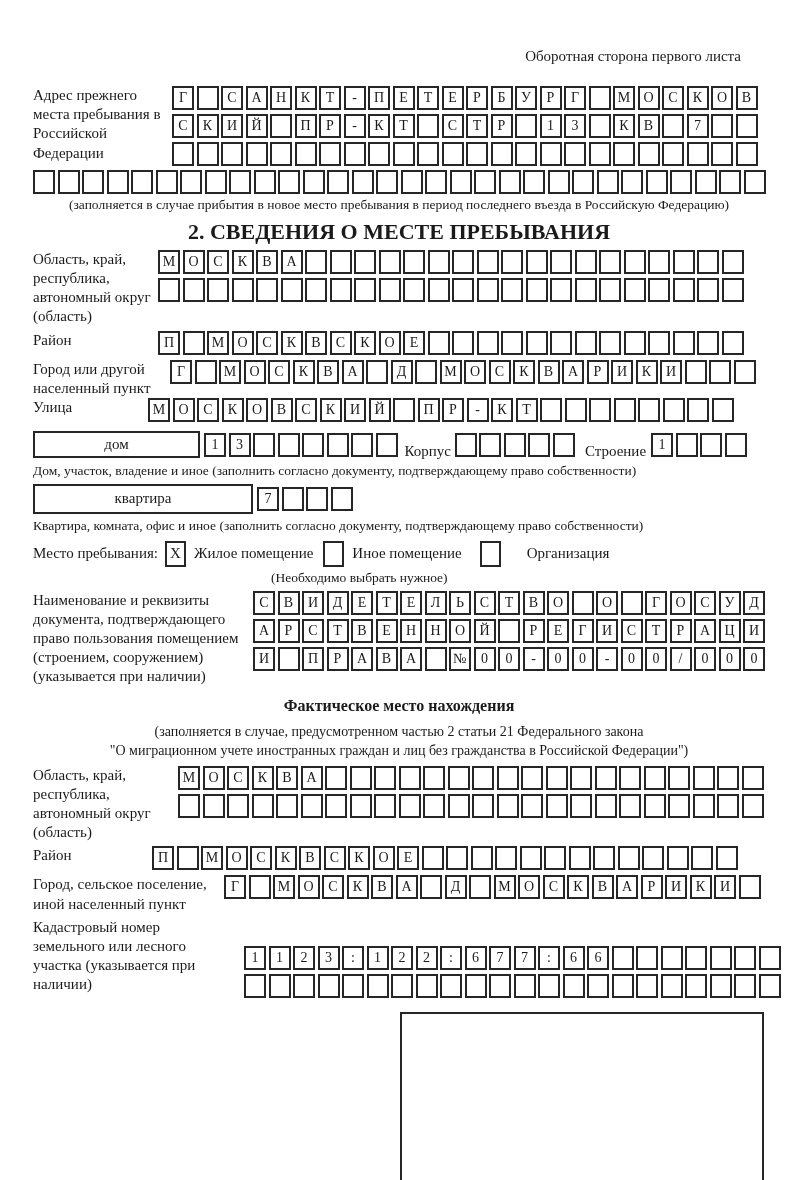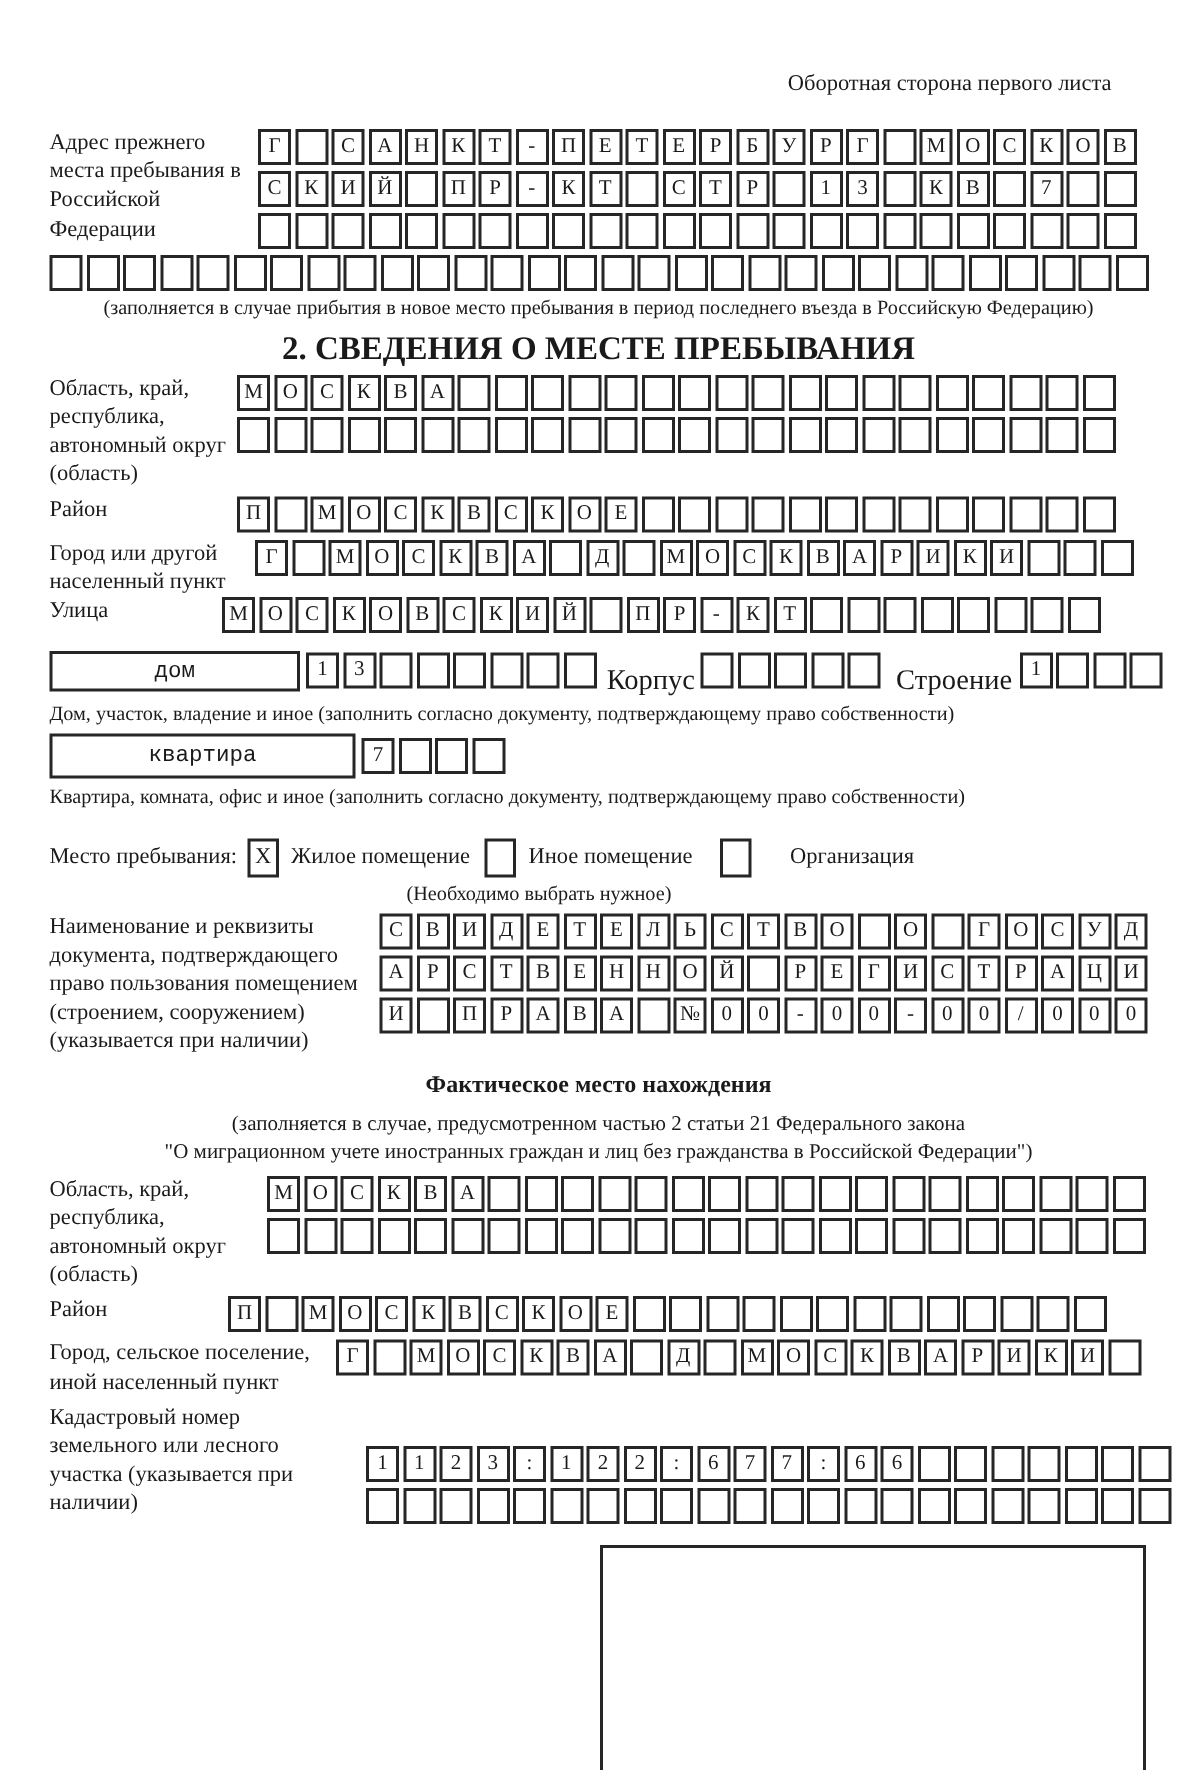--- a/index.html
+++ b/index.html
@@ -33,25 +33,25 @@
   .f-cad .label{width:191px;}
 
   .caption{font-size:13.5px;line-height:1.25;}
   .caption-center{text-align:center;}
   .h-bold{font-weight:bold;font-size:22px;text-align:center;}
 
   .house-line{display:flex;align-items:center;}
   .named-box{
     box-sizing:border-box;border:2px solid #262626;
     display:flex;align-items:center;justify-content:center;
-    font-size:15px;background:#fff;flex:none;font-family:Liberation Mono, monospace;
+    font-size:15px;background:#fff;flex:none;
   }
   .house-box{width:167px;height:27px;}
-  .apt-box{width:204px;height:30px;}
-  .inline-lbl{font-size:19px;flex:none;margin-top:14px;}
+  .apt-box{width:220px;height:30px;}
+  .inline-lbl{font-size:15px;flex:none;margin-top:14px;}
 
   .stay-line{display:flex;align-items:center;font-size:15px;}
   .checkbox{
     box-sizing:border-box;flex:none;width:21px;height:26px;
     border:2px solid #262626;display:flex;align-items:center;justify-content:center;
     font-size:15px;background:#fff;
   }
 
   .stamp-box{
     box-sizing:border-box;border:2px solid #262626;background:#fff;
@@ -370,21 +370,21 @@
     <div class="named-box apt-box">квартира</div>
     <div class="cellrow" style="margin-left:4px;">
         <span class="cell">7</span>
         <span class="cell"></span>
         <span class="cell"></span>
         <span class="cell"></span>
       </div>
   </div>
   <div class="caption" style="margin-top:4px;">Квартира, комната, офис и иное (заполнить согласно документу, подтверждающему право собственности)</div>
 
-  <div class="stay-line" style="margin-top:19px;">
+  <div class="stay-line" style="margin-top:6px;">
     <span>Место пребывания:</span>
     <span class="checkbox" style="margin-left:7px;">X</span>
     <span style="margin-left:8px;">Жилое помещение</span>
     <span class="checkbox" style="margin-left:10px;"></span>
     <span style="margin-left:8px;">Иное помещение</span>
     <span class="checkbox" style="margin-left:18px;"></span>
     <span style="margin-left:26px;">Организация</span>
   </div>
   <div class="caption" style="margin-left:238px;margin-top:3px;">(Необходимо выбрать нужное)</div>
 

